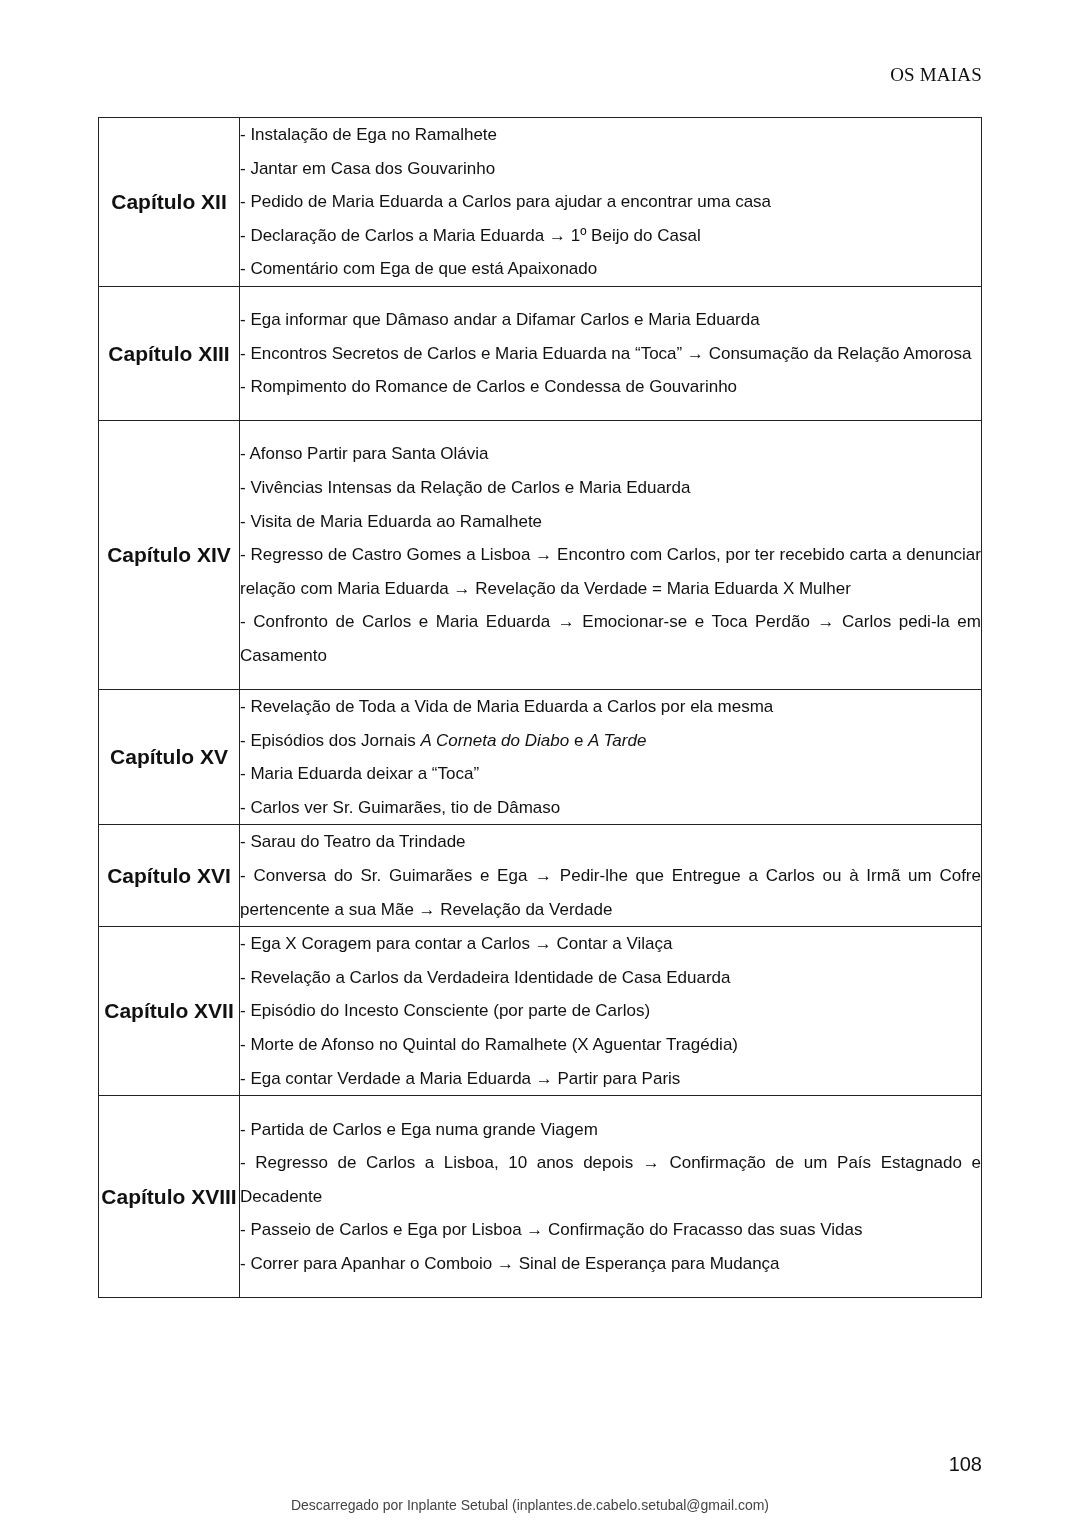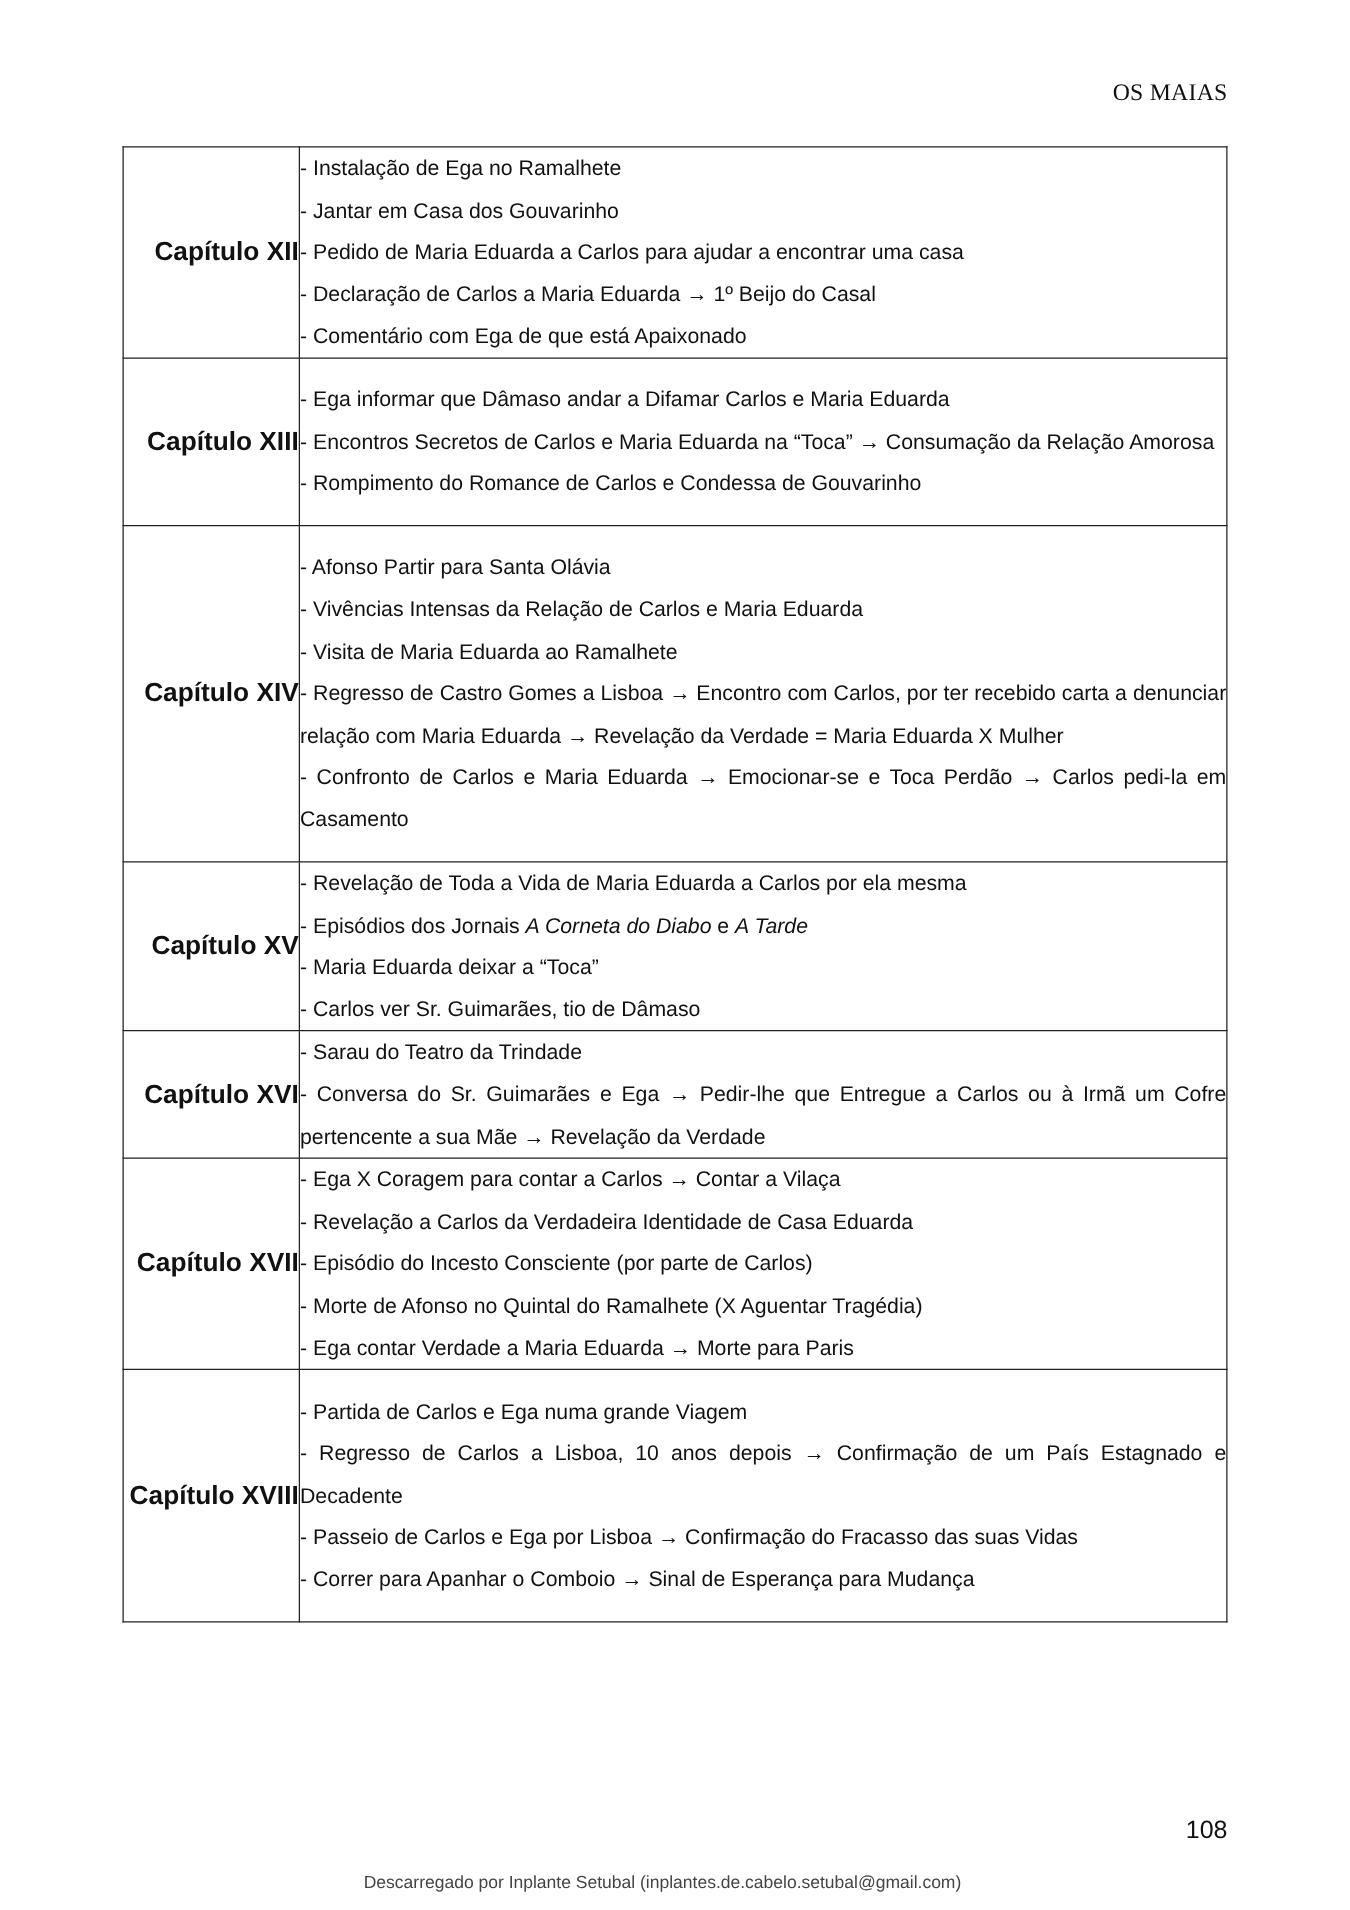--- a/index.html
+++ b/index.html
@@ -2,21 +2,21 @@
 <html><head>
 <meta charset="utf-8">
 <style>
   html, body { margin: 0; padding: 0; background: #ffffff; }
   body { width: 1080px; height: 1528px; position: relative; overflow: hidden;
          font-family: "Liberation Sans", "DejaVu Sans", sans-serif; color: #111; }
   .header { position: absolute; top: 64px; right: 98px; font-size: 19px; letter-spacing: 0.2px; font-family: Liberation Serif, serif; }
   table.chapters { position: absolute; top: 117px; left: 98px; width: 884px;
                    border-collapse: collapse; table-layout: fixed; }
   table.chapters td { border: 1.5px solid #222; vertical-align: middle; padding: 0; }
-  td.chap { width: 140px; text-align: right; font-weight: bold; font-size: 21px; line-height: 33.6px; }
+  td.chap { width: 140px; text-align: center; font-weight: bold; font-size: 21px; line-height: 33.6px; }
   td.events { padding: 0 9px 0 9px; font-size: 17px; line-height: 33.6px; }
   .ev { display: block; text-align: justify; text-align-last: left; }
   .page-number { position: absolute; top: 1438px; right: 98px; font-size: 20px; margin-top: 15px; }
   .footer { position: absolute; top: 1497px; left: 0; width: 1060px; text-align: center;
             font-size: 14px; color: #444; }
   .it { font-style: italic; }
 </style>
 </head>
 <body>
 
@@ -68,21 +68,21 @@
           <span class="ev">- Conversa do Sr. Guimarães e Ega → Pedir-lhe que Entregue a Carlos ou à Irmã um Cofre pertencente a sua Mãe → Revelação da Verdade</span>
         </td>
       </tr>
       <tr style="height: 169px;">
         <td class="chap">Capítulo XVII</td>
         <td class="events">
           <span class="ev">- Ega X Coragem para contar a Carlos → Contar a Vilaça</span>
           <span class="ev">- Revelação a Carlos da Verdadeira Identidade de Casa Eduarda</span>
           <span class="ev">- Episódio do Incesto Consciente (por parte de Carlos)</span>
           <span class="ev">- Morte de Afonso no Quintal do Ramalhete (X Aguentar Tragédia)</span>
-          <span class="ev">- Ega contar Verdade a Maria Eduarda → Morte para Paris</span>
+          <span class="ev">- Ega contar Verdade a Maria Eduarda → Partir para Paris</span>
         </td>
       </tr>
       <tr style="height: 202px;">
         <td class="chap">Capítulo XVIII</td>
         <td class="events">
           <span class="ev">- Partida de Carlos e Ega numa grande Viagem</span>
           <span class="ev">- Regresso de Carlos a Lisboa, 10 anos depois → Confirmação de um País Estagnado e Decadente</span>
           <span class="ev">- Passeio de Carlos e Ega por Lisboa → Confirmação do Fracasso das suas Vidas</span>
           <span class="ev">- Correr para Apanhar o Comboio → Sinal de Esperança para Mudança</span>
         </td>

